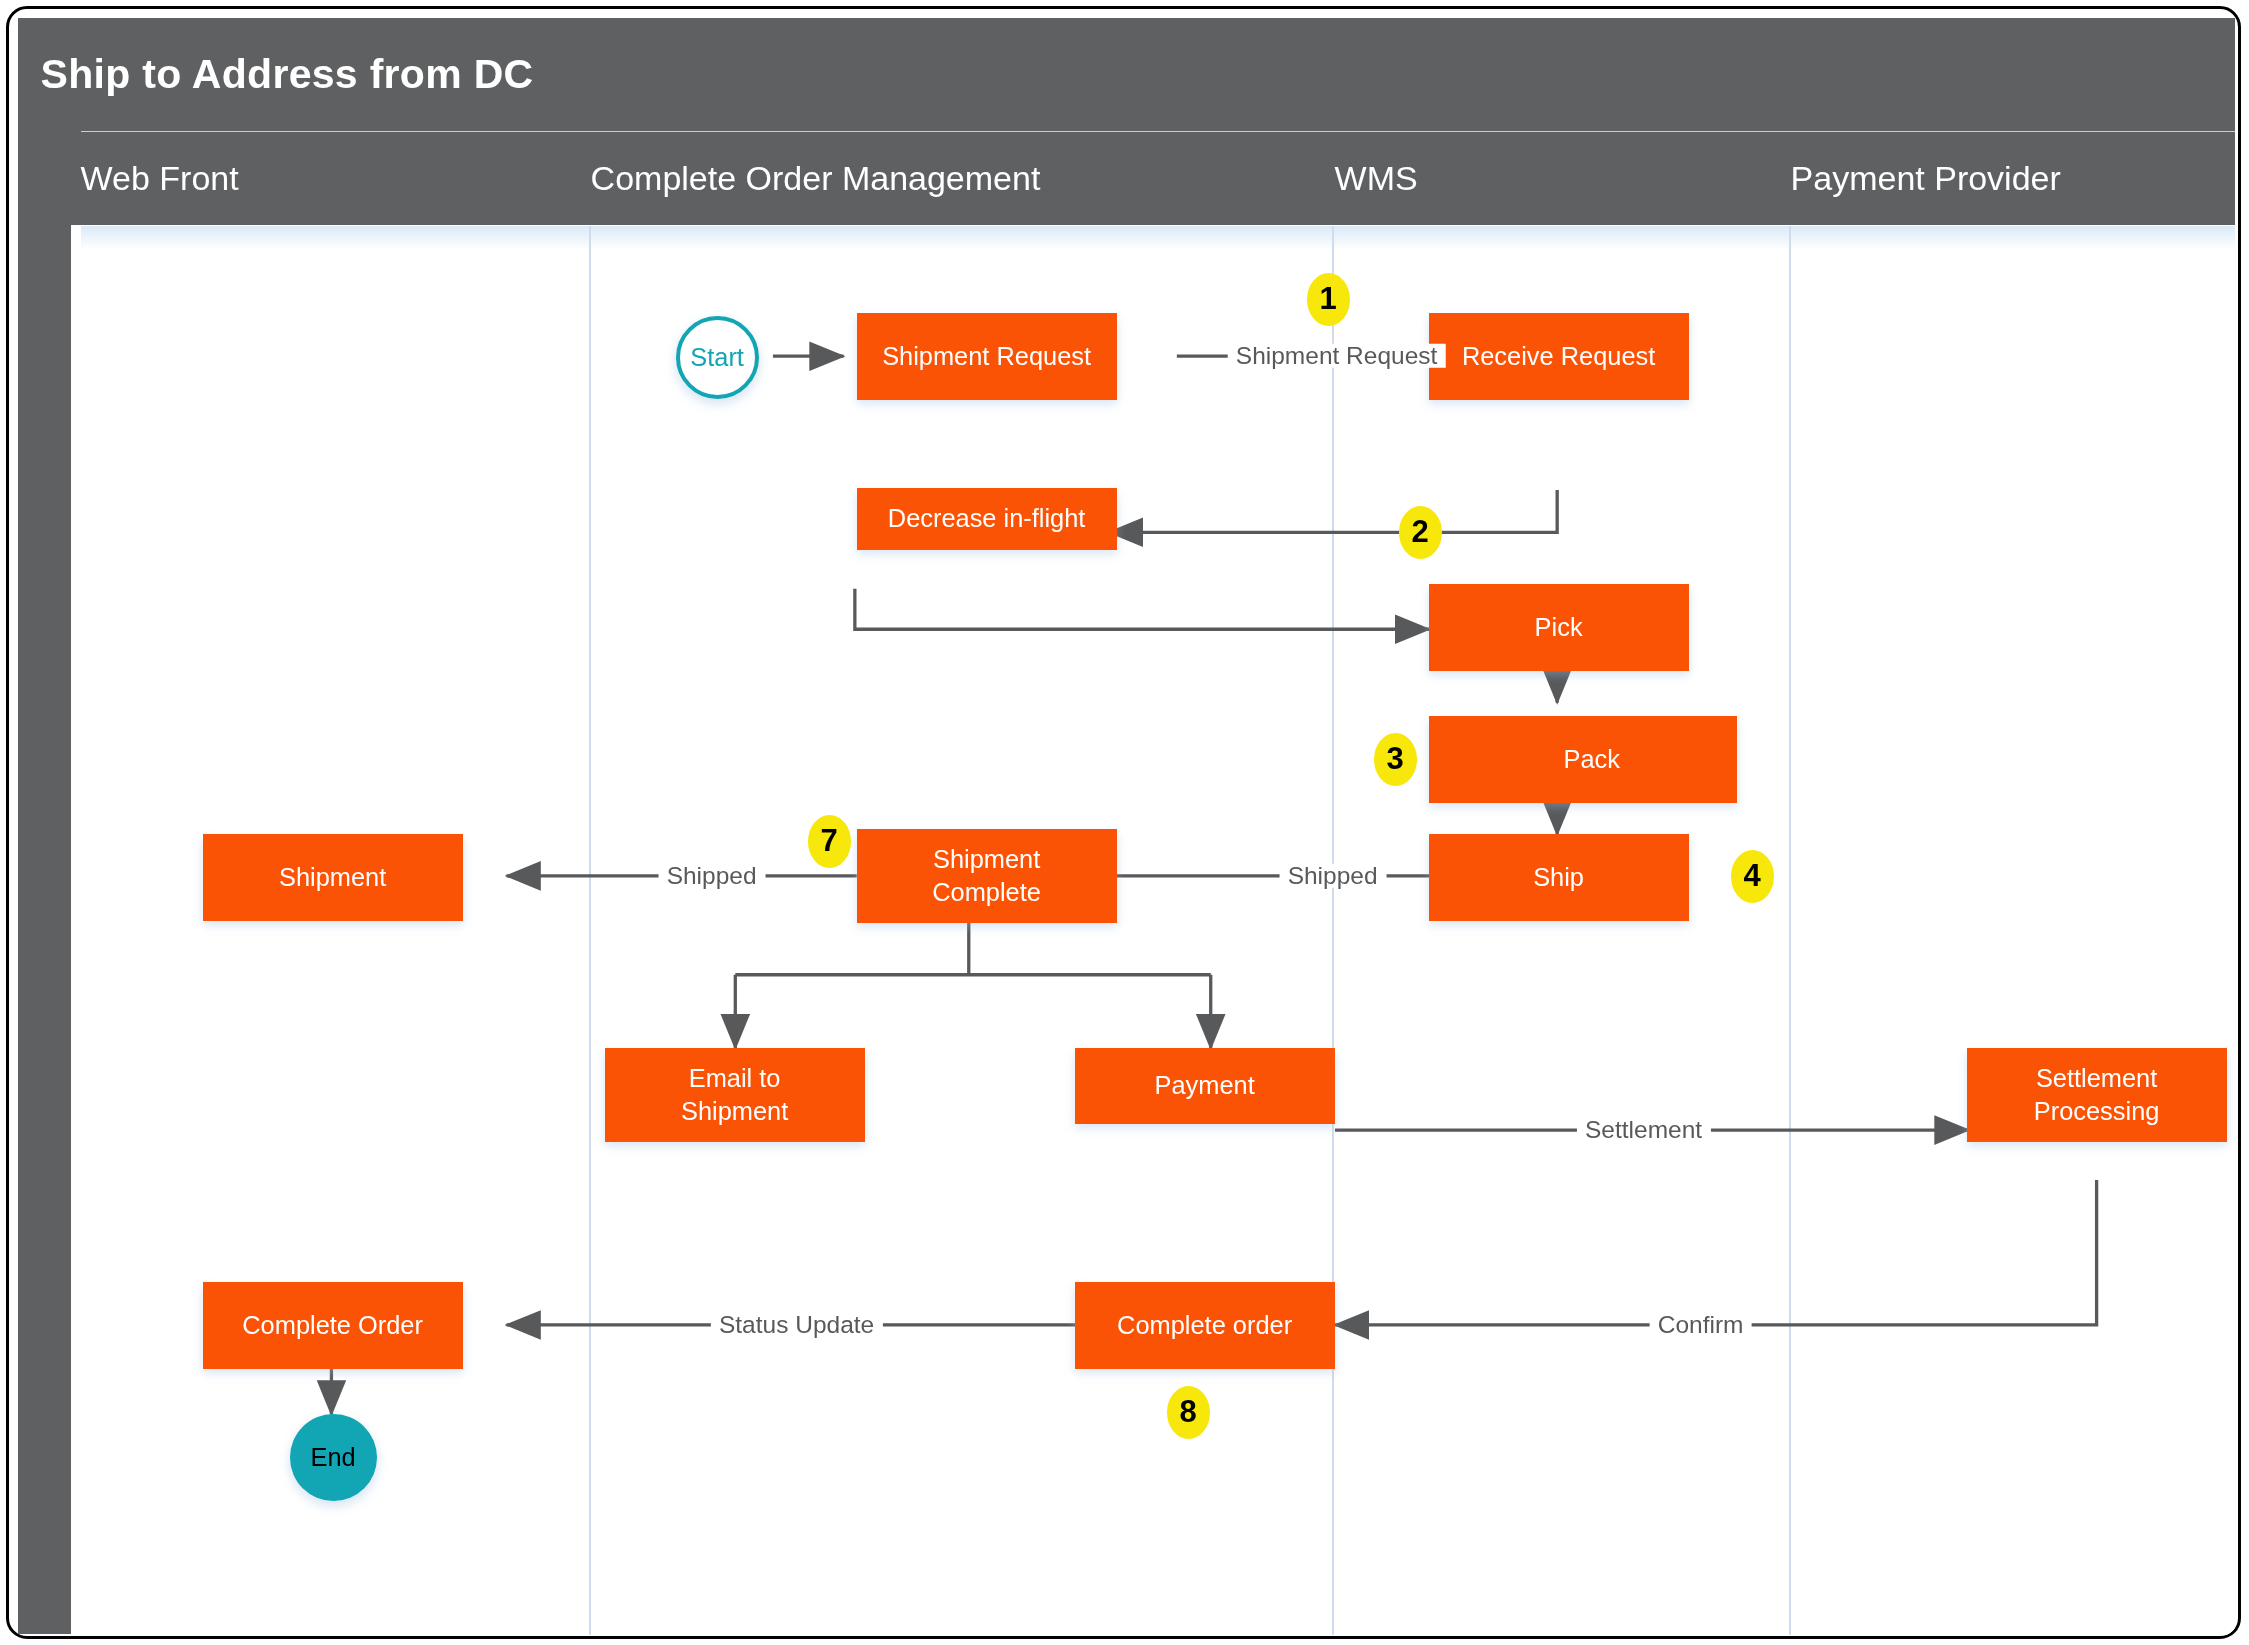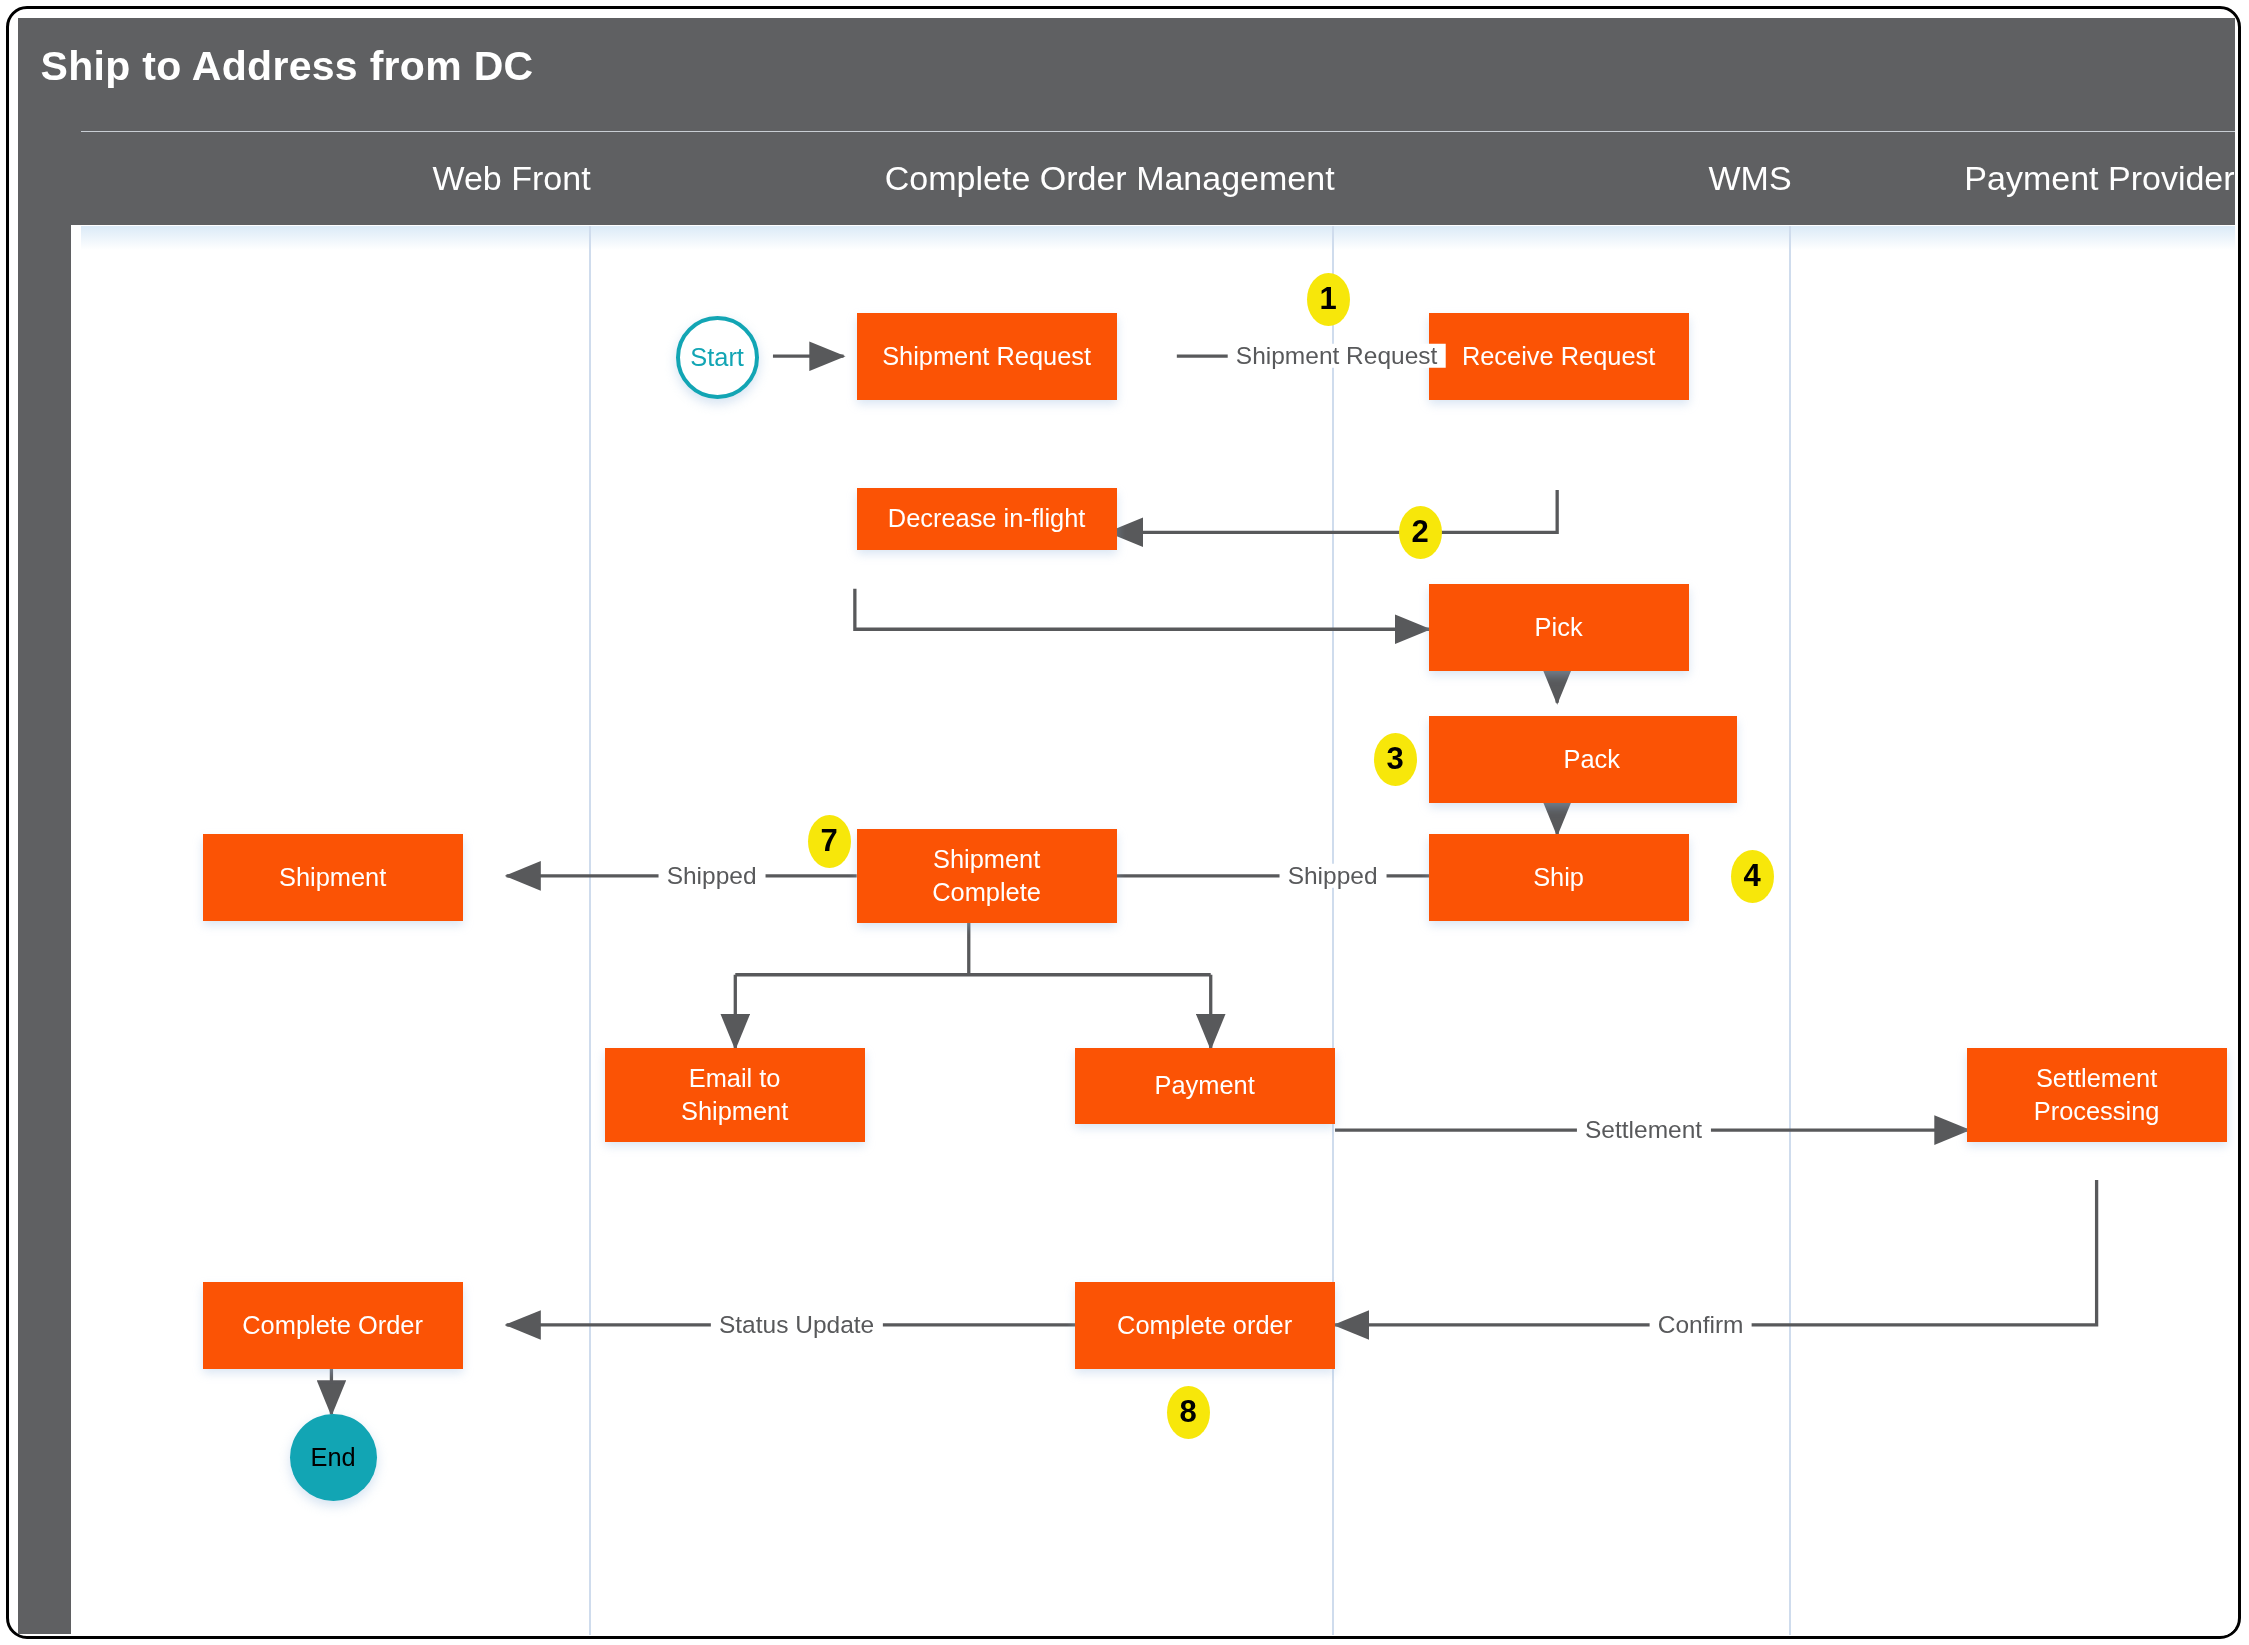--- a/index.html
+++ b/index.html
@@ -46,39 +46,39 @@
     left: 9.4px;
     top: 9.4px;
     width: 2217px;
     height: 207px;
     background: #5f6062;
   }
 
   #diagram-title {
     position: absolute;
     left: 32px;
-    top: 34px;
+    top: 42px;
     font-size: 41px;
     font-weight: bold;
     color: #ffffff;
     letter-spacing: 0.3px;
     white-space: nowrap;
   }
 
   
   .lane-head {
     position: absolute;
     top: 122px;
     height: 94px;
     background: #5f6062;
     color: #ffffff;
     font-size: 34px;
     display: flex;
     align-items: center;
-    justify-content: flex-end;
+    justify-content: flex-start;
     border-top: 1.9px solid #c9ced4;
     box-sizing: border-box;
     white-space: nowrap;
   }
 
   
   #canvas {
     position: absolute;
     left: 72px;
     top: 217px;

